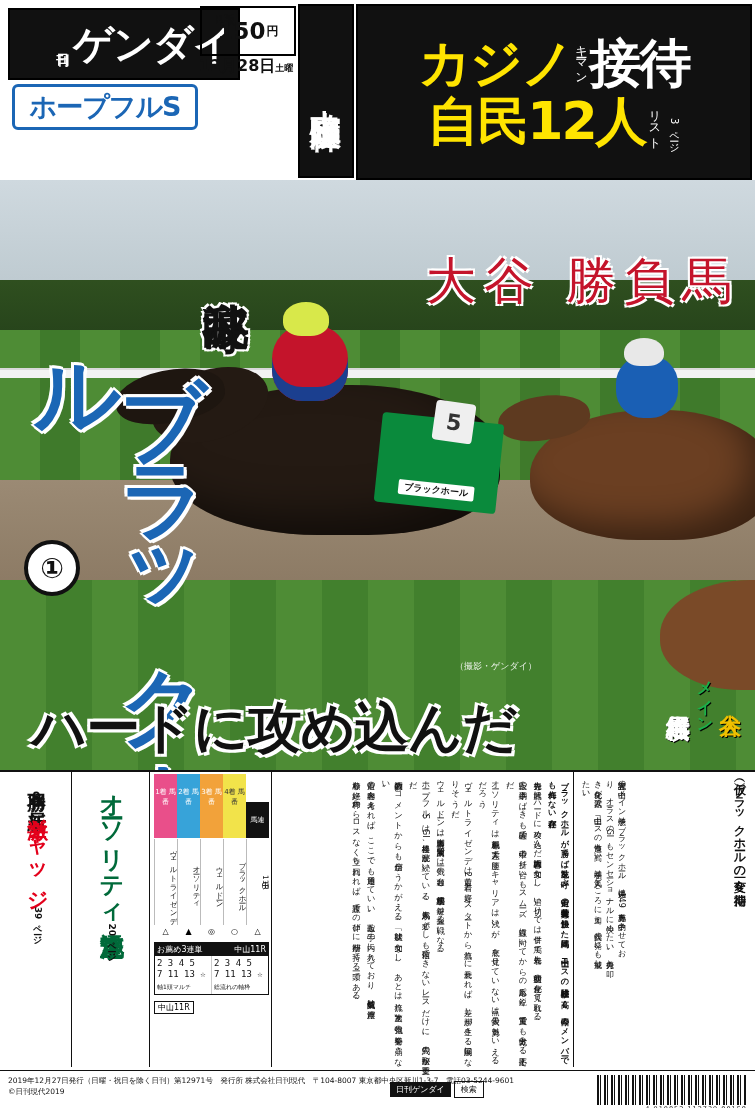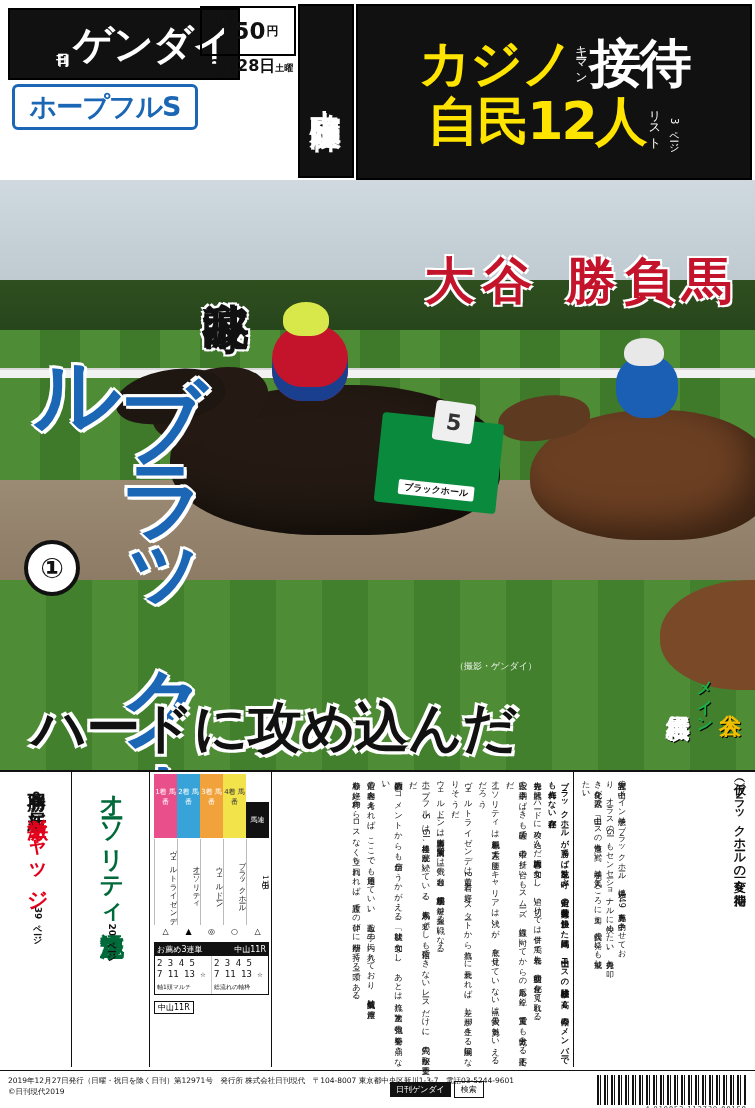--- a/index.html
+++ b/index.html
@@ -118,21 +118,21 @@
     position:absolute;left:272px;top:40px;width:468px;height:120px;
     display:flex;flex-direction:column;align-items:flex-end;justify-content:center;
   }
   .banner-149 .row1{display:flex;align-items:flex-end;}
   .banner-149 .senshu{writing-mode:vertical-rl;font-size:15px;font-weight:bold;color:#111;margin-right:4px;
     text-shadow:1px 1px 0 #fff,-1px -1px 0 #fff;}
   .banner-149 .t1{font-size:40px;font-weight:bold;color:#c4142b;letter-spacing:-1px;
     text-shadow:2px 2px 0 #fff,-2px -2px 0 #fff,2px -2px 0 #fff,-2px 2px 0 #fff;}
   .banner-149 .t1b{font-size:22px;font-weight:bold;color:#111;margin-left:2px;
     text-shadow:2px 2px 0 #fff,-2px -2px 0 #fff;}
-  .banner-149 .row2{font-size:50px;font-weight:bold;color:#c4142b;letter-spacing:8px;margin-top:2px;
+  .banner-149 .row2{font-size:50px;font-weight:normal;color:#c4142b;letter-spacing:8px;margin-top:2px;
     text-shadow:2px 2px 0 #fff,-2px -2px 0 #fff,2px -2px 0 #fff,-2px 2px 0 #fff;margin-left:32px;}
 
   .kicker{
     position:absolute;left:32px;top:512px;width:700px;height:70px;
     font-size:54px;font-weight:bold;color:#111;letter-spacing:-1px;
     text-shadow:3px 3px 0 #fff,-3px -3px 0 #fff,3px -3px 0 #fff,-3px 3px 0 #fff;
   }
   .oomi{
     position:absolute;right:10px;top:490px;width:60px;
     writing-mode:vertical-rl;text-align:center;

